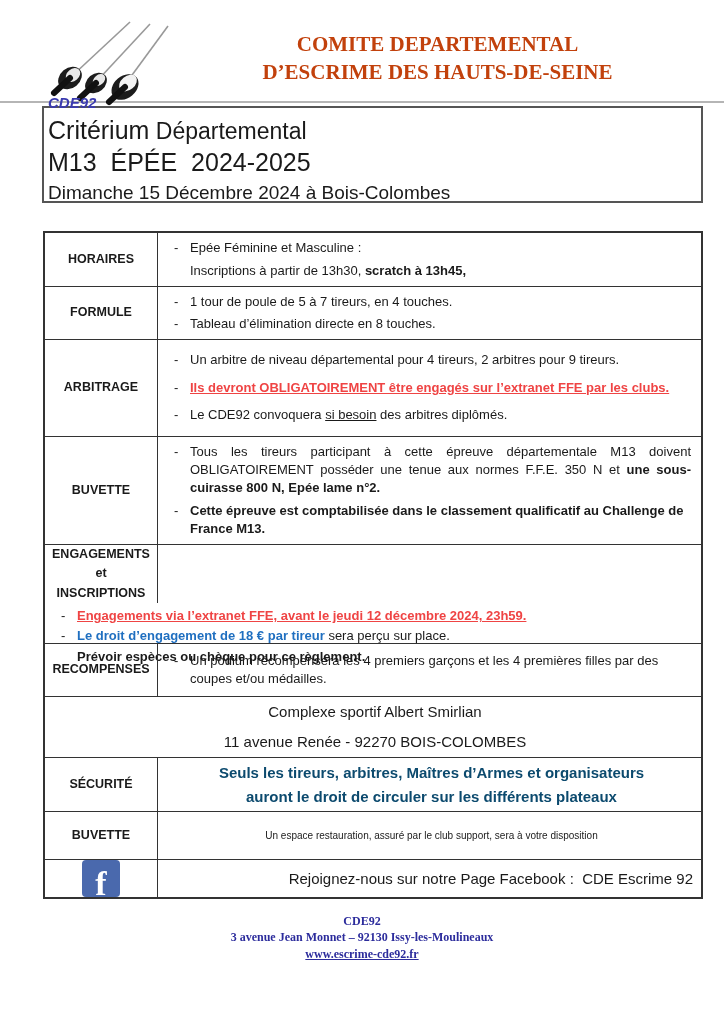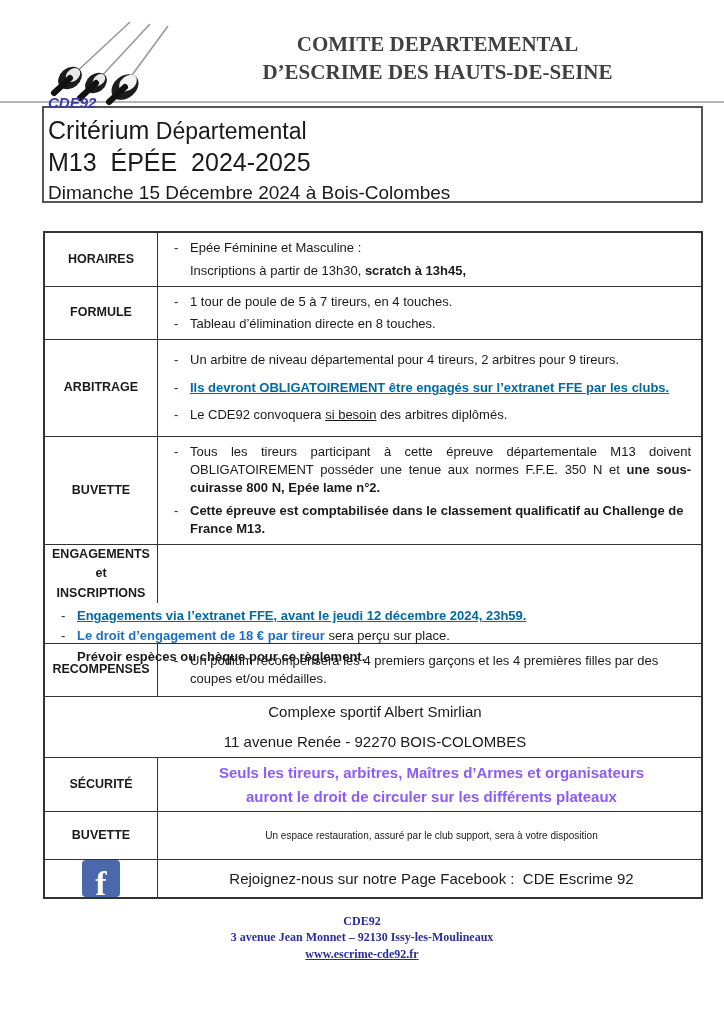--- a/index.html
+++ b/index.html
@@ -12,21 +12,21 @@
     color:#1a1a1a;
     overflow:hidden;
     margin:0 auto;
   }
   
   .header { display:flex; align-items:flex-start; padding:16px 21px 0 42px; height:101px; }
   .logo { width:130px; height:95px; flex:0 0 auto; }
   .header-title {
     flex:1; text-align:center; margin-top:14px;
     font-family:"Liberation Serif", serif; font-weight:bold;
-    font-size:21px; line-height:1.35; color:#404040;
+    font-size:21px; line-height:1.35; color:#c2410c;
   }
   .header-rule { margin:0 0 0 0; border-top:2px solid #b5b5b5; }
   
   .title-box {
     margin:3px 21px 0 42px; border:2px solid #555;
     text-align:left; padding:7px 4px 8px 4px; height:97px;
   }
   .tb-line1 { font-size:23px; line-height:30px; }
   .tb-line1 .big { font-size:25px; }
   .tb-line2 { font-size:25px; line-height:33px; white-space:pre-wrap; }
@@ -43,31 +43,31 @@
   .tcontent { flex:1; display:flex; flex-direction:column; font-size:13px; line-height:1.4; padding:3px 8px 3px 12px; }
   .v-center { justify-content:center; }
   .v-evenly { justify-content:space-evenly; }
   .bullet { display:flex; padding:1px 2px; }
   .dash { width:18px; flex:0 0 auto; text-align:left; padding-left:2px; }
   .btext { flex:1; }
   .indent { padding-left:20px;align-items:center; }
   .just { text-align:justify; }
   .b { font-weight:bold; }
   .u { text-decoration:underline; }
-  .red { color:#0369a1; }
+  .red { color:#ef4444; }
   .blue { color:#1f6fc0; }
-  .navy { color:#8b5cf6; }
+  .navy { color:#0c4a6e; }
   .gap2 > * + * { margin-top:2px; }
   .row-adresse .tcontent, .row-securite .tcontent, .row-buvette .tcontent, .row-facebook .tcontent {
     align-items:center; justify-content:center; text-align:center;
   }
   .row-adresse .tcontent { font-size:15px; line-height:2.0; }
   .row-securite .tcontent { font-size:15px; font-weight:bold; line-height:1.55; }
   .row-buvette .tcontent { font-size:10px; font-weight:normal; }
-  .row-facebook .tcontent { font-size:15px; white-space:pre-wrap; }
+  .row-facebook .tcontent { font-size:15px; white-space:pre-wrap;align-items:flex-end; }
   .fb-cell { display:flex; align-items:center; justify-content:center; }
   .fb-icon { width:38px; height:38px; border-radius:4px; background:#4a69ad;
              display:flex; align-items:flex-end; justify-content:center; overflow:hidden; }
   .fb-icon span { color:#fff; font-weight:bold; font-size:34px; line-height:34px;
                   font-family:"Liberation Serif", serif; margin-bottom:-4px; }
   
   .footer {
     margin-top:15px; text-align:center;
     font-family:"Liberation Serif", serif; font-weight:bold;
     font-size:12px; line-height:1.2; color:#2c2c9c;

